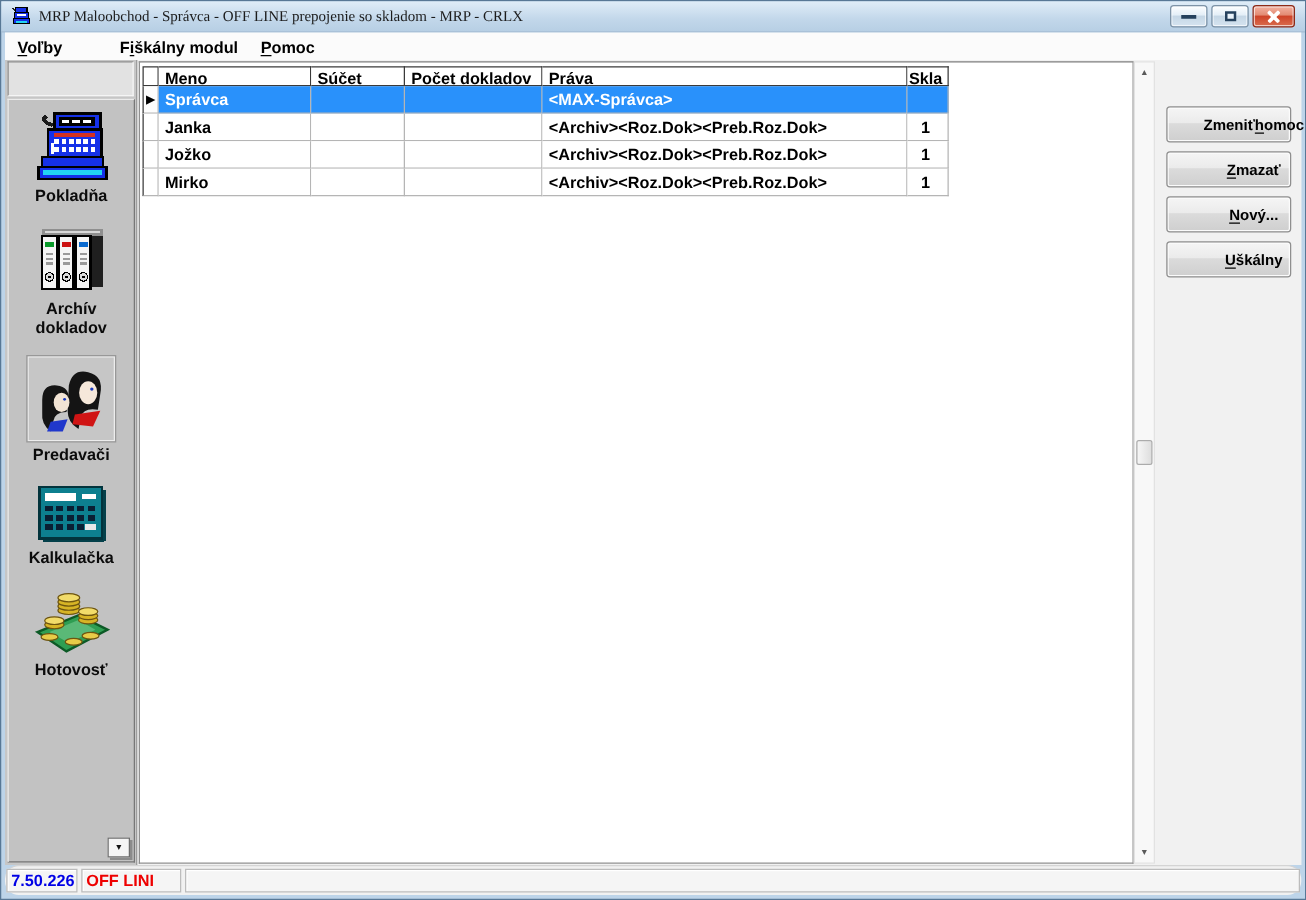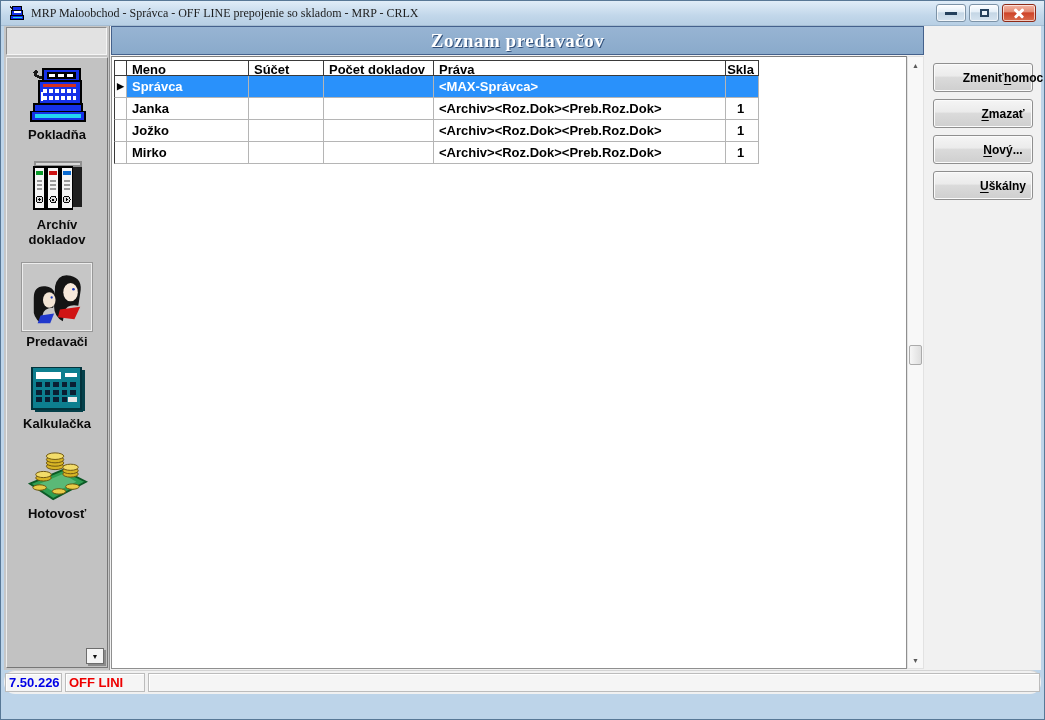--- a/index.html
+++ b/index.html
@@ -175,20 +175,25 @@
         </div>
       <div class="cap-btn close">
           <span class="glyph-close">
             <i class="x1"></i>
             <i class="x2"></i>
           </span>
         </div>
     </div>
   </div>
 
+  <div class="menubar">
+    <div class="menu-item m0"><span class="u">V</span><span>oľby</span></div>
+    <div class="menu-item m1"><span>F</span><span class="u">i</span><span>škálny modul</span></div>
+    <div class="menu-item m2"><span class="u">P</span><span>omoc</span></div>
+  </div>
 
   <div class="bodyrow">
 
     <div class="sidebar">
       <div class="sidebar-topbox"></div>
       <div class="sidebar-panel">
 
         <div class="sb-item">
           <span class="sb-icon">
             <svg viewBox="0 0 64 58" width="62" height="58" shape-rendering="crispEdges">
@@ -329,23 +334,20 @@
           <div class="sb-label">Hotovosť</div>
         </div>
 
         <div class="sidebar-scrolldown">
           <span>▼</span>
         </div>
       </div>
     </div>
 
     <div class="main">
-      <div class="panel-titlebar">
-        <span class="ptext">Zoznam predavačov</span>
-      </div>
       <div class="content-row">
         <div class="content">
           <div class="grid">
 
             <div class="tr th-row">
               <div class="td c0 first"></div>
               <div class="td c1">Meno</div>
               <div class="td c2">Súčet</div>
               <div class="td c3">Počet dokladov</div>
               <div class="td c4">Práva</div>

